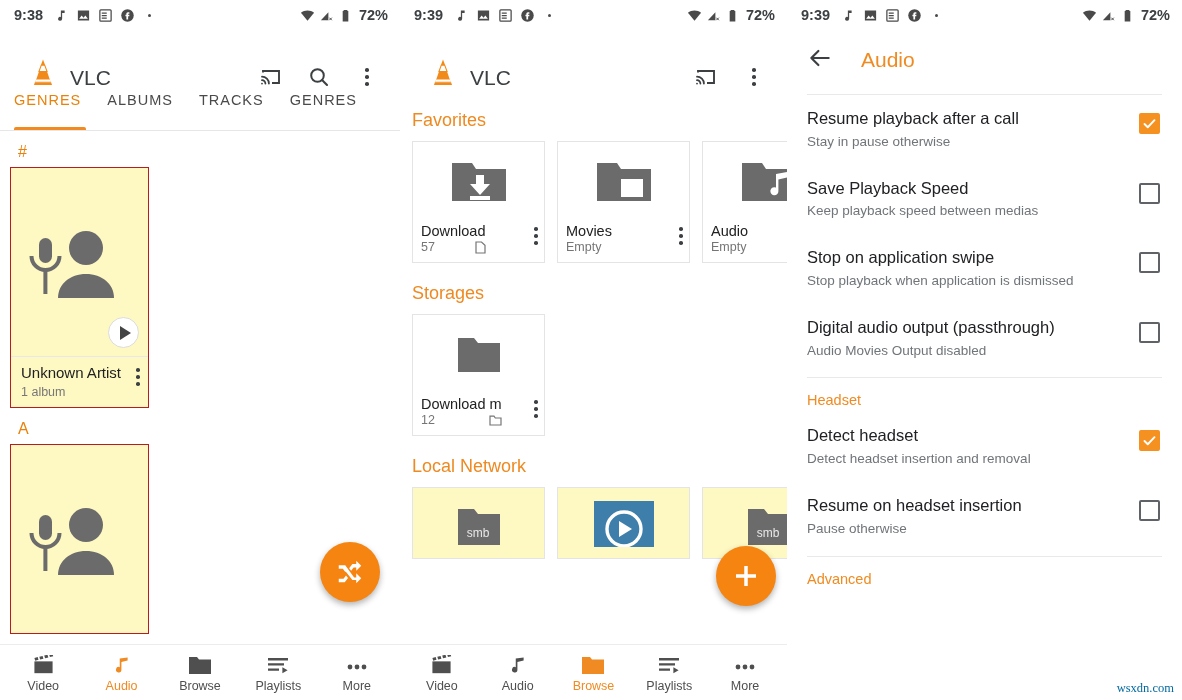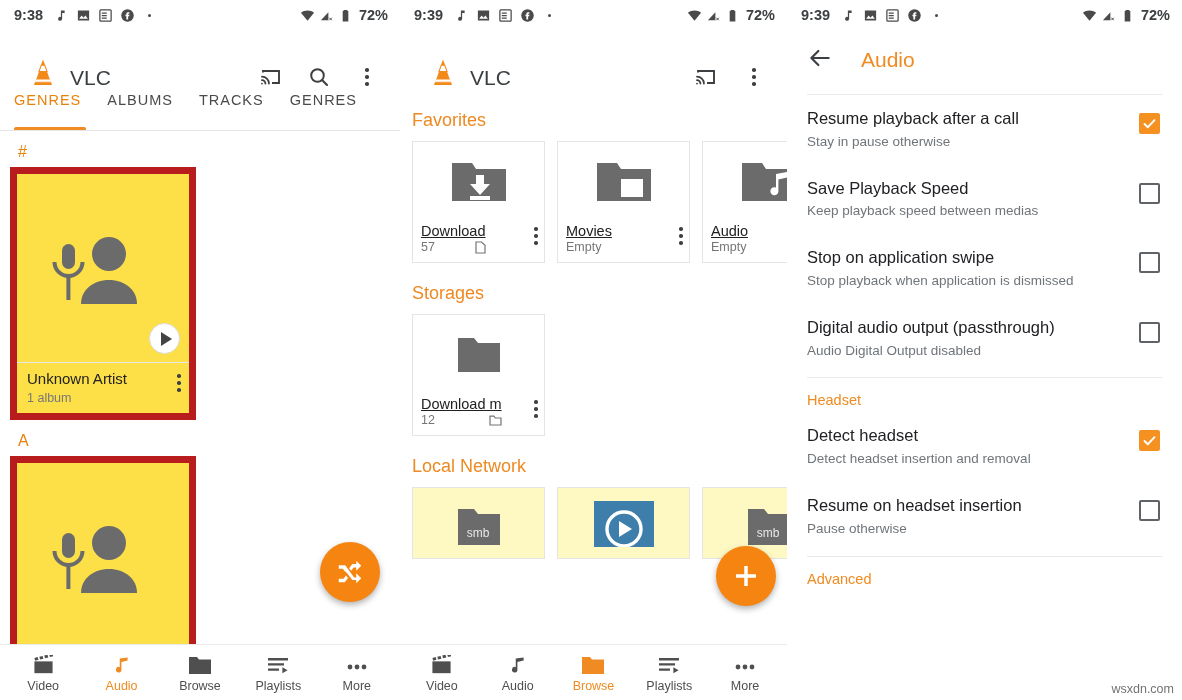--- a/index.html
+++ b/index.html
@@ -40,21 +40,21 @@
   .tabs { display:flex; height:40px; align-items:flex-start; padding:0 14px; position:relative; }
   .tab { font-size:14.5px; letter-spacing:1.0px; color:#4a4a4a; padding:2px 13px 0 0; margin-right:13px; font-weight:400;}
   .tab:first-child { padding-left:0; }
   .tab.active { color:#e8820c; }
   .tabs-underline { position:absolute; left:14px; bottom:0; width:72px; height:3px; background:#f08a21; border-radius:2px 2px 0 0;}
   .tabs-rule { height:1px; background:#e6e6e6; }
 
   
   .sect-letter { color:#e8820c; font-size:16px; padding:12px 0 6px 18px; font-weight:400;}
   .artist-card {
-    width:186px; margin-left:10px; border:7px solid #b91c1c; background:#fde047;
+    width:139px; margin-left:10px; border:1px solid #b91c1c; background:#fef9c3;
   }
   .artist-thumb { height:188px; position:relative; display:flex; align-items:center; justify-content:center; }
   .artist-glyph { width:104px; height:72px; }
   .play-badge {
     position:absolute; right:9px; bottom:8px; width:31px; height:31px; border-radius:50%;
     border:1px solid #dcdcdc; background:#fff; display:flex; align-items:center; justify-content:center;
   }
   .play-badge span { width:0;height:0;border-left:11px solid #444;border-top:7px solid transparent;border-bottom:7px solid transparent; margin-left:3px;}
   .artist-meta { border-top:1px solid #e8e8e8; padding:7px 8px 8px 10px; display:flex; align-items:flex-start; }
   .artist-name { font-size:15px; color:#212121; line-height:1.25; }
@@ -80,40 +80,40 @@
   .navlabel { font-size:12.5px; color:#4f4f4f; }
   .navitem.active .navlabel { color:#ef8b22; }
   .navicon { height:22px; display:flex; align-items:flex-end; }
 
   
   .sect-head { color:#ee8a22; font-size:18px; padding:20px 0 10px 12px; }
   .card-row { display:flex; gap:12px; padding-left:12px; }
   .folder-card { width:133px; border:1px solid #e4e4e4; background:#fff; flex:none; }
   .folder-thumb { height:77px; display:flex; align-items:center; justify-content:center; }
   .folder-meta { padding:4px 6px 8px 8px; display:flex; align-items:flex-start; }
-  .folder-name { font-size:14.5px; color:#212121; white-space:nowrap; overflow:hidden;text-decoration:underline;}
+  .folder-name { font-size:14.5px; color:#212121; white-space:nowrap; overflow:hidden;}
   .folder-sub { font-size:12.5px; color:#757575; margin-top:1px; display:flex; align-items:center; gap:3px;justify-content:space-between;}
   .folder-kebab { margin-left:auto; padding-top:4px; }
   .net-card { width:133px; border:1px solid #e4e4e4; background:#fef9c3; flex:none; }
   .net-thumb { height:70px; display:flex; align-items:center; justify-content:center; }
 
   
   .settings-appbar { height:60px; display:flex; align-items:center; padding:0 0 0 20px; gap:28px;}
   .settings-title { color:#ef8b22; font-size:21px; }
   .pref-rule { height:1px; background:#e9e9e9; margin:4px 20px 0 20px; }
   .pref {
     display:flex; align-items:flex-start; padding:14px 22px 14px 20px; gap:14px;
   }
   .pref-text { flex:1; }
   .pref-title { font-size:16.5px; color:#202124; line-height:1.2; }
   .pref-sub { font-size:13.5px; color:#70757a; margin-top:4px; line-height:1.32; }
   .cb { width:21px; height:21px; border:2px solid #5f6368; border-radius:2px; flex:none; margin-top:4px;}
   .cb.checked { background:#f59120; border-color:#f59120; display:flex; align-items:center; justify-content:center;}
   .pref-group-head { color:#ef8b22; font-size:14.5px; padding:14px 0 4px 20px; font-weight:400;}
-  .watermark { position:absolute; right:8px; bottom:4px; font-size:12.5px; color:#737373; font-family:Liberation Sans, sans-serif;}
+  .watermark { position:absolute; right:8px; bottom:4px; font-size:12.5px; color:#0369a1; font-family:Liberation Serif, serif;}
 </style>
 </head>
 <body>
 
 <div class="screens">
 
   <div class="panel" id="panel-artists">
 
     <div class="statusbar">
       <span class="sb-time">9:38</span>
@@ -612,21 +612,21 @@
       <div class="pref-text">
         <div class="pref-title">Stop on application swipe</div>
         <div class="pref-sub">Stop playback when application is dismissed</div>
       </div>
       <span class="cb"></span>
     </div>
 
     <div class="pref">
       <div class="pref-text">
         <div class="pref-title">Digital audio output (passthrough)</div>
-        <div class="pref-sub">Audio Digital Output disabled</div>
+        <div class="pref-sub">Audio Movies Output disabled</div>
       </div>
       <span class="cb"></span>
     </div>
 
     <div class="pref-rule"></div>
     <div class="pref-group-head">Headset</div>
 
     <div class="pref">
       <div class="pref-text">
         <div class="pref-title">Detect headset</div>

